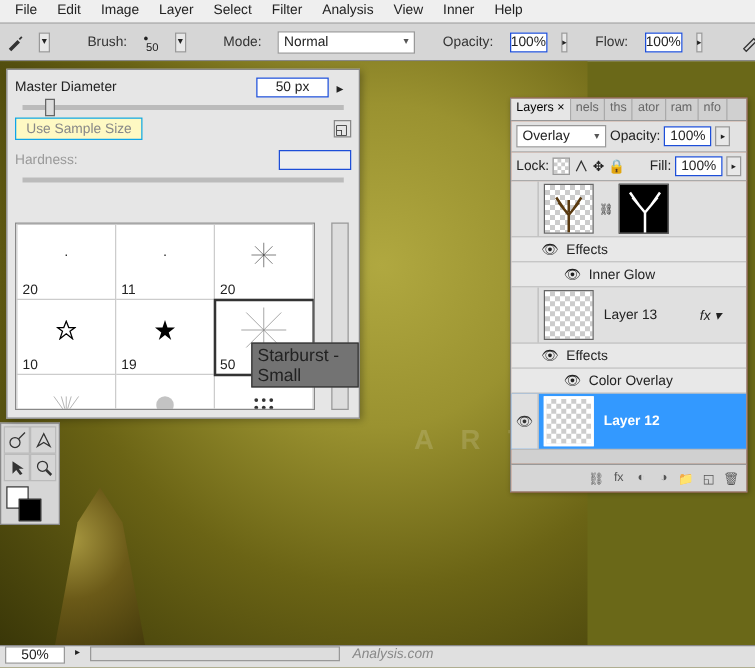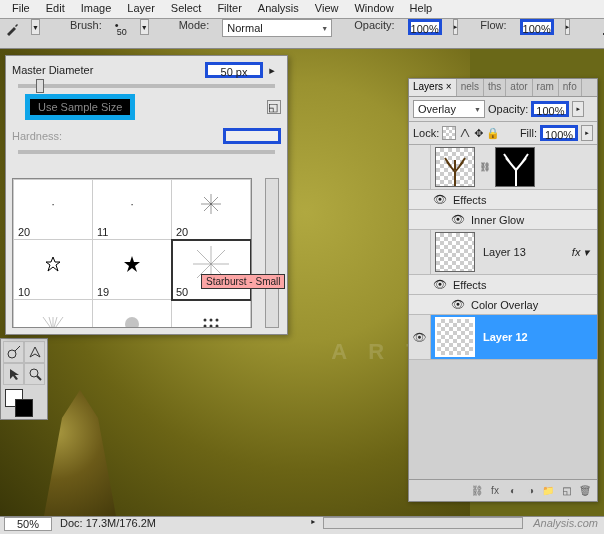--- a/index.html
+++ b/index.html
@@ -1,54 +1,54 @@
 <!DOCTYPE html>
 <html><head>
 <meta charset="utf-8">
 <style>
 * { box-sizing: border-box; margin: 0; padding: 0; font-family: Tahoma, Arial, sans-serif; font-size: 11px; }
 body { background: #d4d4d4; width: 604px; height: 534px; position: relative; overflow: hidden; color: #222; }
 .menubar { background: #efefef; border-bottom: 1px solid #999; height: 19px; display: flex; padding: 0 4px; }
 .menubar span { padding: 2px 8px; cursor: default; }
-.toolbar { background: #d6d6d6; border-bottom: 1px solid #888; height: 30px; display: flex; padding: 0 4px; gap: 11px; }
+.toolbar { background: #d6d6d6; border-bottom: 1px solid #888; height: 30px; display: flex; align-items: center; padding: 0 4px; gap: 11px; }
 .tool-icon { width: 20px; height: 20px; display: inline-flex; align-items: center; justify-content: center; }
 .divider { width: 1px; height: 22px; background: #999; margin: 0 4px; }
 .field-label { color: #333; margin-right: 2px; }
 .dropdown { background: #fff; border: 1px solid #999; height: 18px; padding: 0 4px; display: inline-flex; align-items: center; min-width: 60px; position: relative; }
 .dropdown::after { content: "▼"; font-size: 7px; position: absolute; right: 3px; color: #555; }
-.num-box { background: #fff; border: 3px solid #1d4ed8; width: 42px; height: 16px; text-align: center; line-height: 14px; }
+.num-box { background: #fff; border: 1px solid #1d4ed8; width: 42px; height: 16px; text-align: center; line-height: 14px; }
 .small-arrow { width: 12px; height: 16px; border: 1px solid #999; background: #e8e8e8; display: inline-flex; align-items: center; justify-content: center; font-size: 7px; }
 
 .canvas-area { position: absolute; top: 49px; left: 0; right: 0; bottom: 18px; background: #6a6818; }
 .canvas-img { position: absolute; left: 0; top: 0; width: 470px; height: 467px; background: radial-gradient(ellipse at 65% 35%, #b0a840 0%, #9a9230 30%, #6b6415 60%, #3a3708 100%); }
 .canvas-img::before { content: ""; position: absolute; left: 20px; bottom: 0; width: 120px; height: 140px; background: radial-gradient(circle at 30% 40%, #a89840 0%, #6b5a18 40%, #3a3208 100%); clip-path: polygon(20% 100%, 35% 30%, 50% 10%, 65% 30%, 80% 100%); }
 .watermark { position: absolute; right: 110px; top: 290px; color: rgba(255,255,255,0.15); font-size: 22px; letter-spacing: 8px; font-weight: bold; }
 
 .brush-popup { position: absolute; left: 5px; top: 55px; width: 283px; height: 280px; background: #e6e6e6; border: 1px solid #888; box-shadow: 2px 2px 6px rgba(0,0,0,0.3); z-index: 5; padding: 6px; }
 .brush-popup .row { display: flex; align-items: center; margin-bottom: 6px; }
 .slider { height: 4px; background: #bbb; flex: 1; margin: 0 6px; position: relative; }
 .slider-thumb { width: 8px; height: 14px; background: #ddd; border: 1px solid #666; position: absolute; top: -5px; left: 18px; }
-.sample-btn { border: 5px solid #0ea5e9; background: #000000; padding: 2px 8px; color: #888; margin-left: 13px; }
+.sample-btn { border: 1px solid #0ea5e9; background: #fef9c3; padding: 2px 8px; color: #888; }
 .disabled { color: #999; }
 .brush-grid { background: #fff; border: 1px solid #888; width: 240px; height: 150px; position: absolute; bottom: 6px; left: 6px; overflow: hidden; }
 .brush-grid table { border-collapse: collapse; width: 100%; }
 .brush-grid td { border: 1px solid #ccc; width: 60px; height: 60px; text-align: center; vertical-align: bottom; padding: 2px; font-size: 10px; position: relative; }
 .brush-grid td .shape { position: absolute; left: 50%; top: 40%; transform: translate(-50%, -50%); }
 .brush-grid td.selected { outline: 2px solid #333; outline-offset: -1px; }
 .scrollbar-v { position: absolute; right: 8px; bottom: 6px; width: 14px; height: 150px; background: #ddd; border: 1px solid #999; }
-.tooltip { position: absolute; background: #fca5a5; border: 1px solid #333; padding: 1px 4px; font-size: 10px; z-index: 10; }
+.tooltip { position: absolute; background: #737373; border: 1px solid #333; padding: 1px 4px; font-size: 14px; z-index: 10; }
 
 .left-tools { position: absolute; left: 0; top: 338px; width: 48px; background: #d6d6d6; border: 1px solid #888; padding: 2px; z-index: 3; }
 .left-tools .trow { display: flex; }
 .left-tools .tbtn { width: 22px; height: 22px; border: 1px solid #bbb; display: flex; align-items: center; justify-content: center; }
 .swatch-area { margin-top: 2px; position: relative; height: 30px; }
 .swatch-fg { width: 18px; height: 18px; background: #fff; border: 1px solid #333; position: absolute; left: 2px; top: 2px; }
 .swatch-bg { width: 18px; height: 18px; background: #000; border: 1px solid #333; position: absolute; left: 12px; top: 12px; }
 
-.layers-panel { position: absolute; right: 6px; top: 78px; width: 190px; height: 424px; background: #c2410c; border: 1px solid #888; box-shadow: 1px 1px 4px rgba(0,0,0,0.3); z-index: 8; display: flex; flex-direction: column; }
+.layers-panel { position: absolute; right: 6px; top: 78px; width: 190px; height: 316px; background: #c2410c; border: 1px solid #888; box-shadow: 1px 1px 4px rgba(0,0,0,0.3); z-index: 8; display: flex; flex-direction: column; }
 .panel-tabs { display: flex; background: #d0d0d0; border-bottom: 1px solid #999; height: 18px; overflow: hidden; }
 .panel-tabs span { padding: 2px 4px; border-right: 1px solid #aaa; font-size: 10px; color: #666; }
 .panel-tabs .active { background: #e6e6e6; color: #000; }
 .panel-opts { padding: 3px 4px; border-bottom: 1px solid #aaa; display: flex; align-items: center; gap: 3px; background: #e2e2e2; }
 .layer-list { flex: 1; background: #d0d0d0; overflow: hidden; }
 .layer-row { display: flex; align-items: center; border-bottom: 1px solid #bbb; background: #e0e0e0; min-height: 44px; }
 .layer-row.selected { background: #3399ff; color: #fff; }
 .layer-row.sub { min-height: 20px; background: #e8e8e8; padding-left: 24px; }
 .eye { width: 22px; text-align: center; border-right: 1px solid #bbb; align-self: stretch; display: flex; align-items: center; justify-content: center; }
 .thumb { width: 40px; height: 40px; background: #fff; border: 1px solid #666; margin: 2px 4px; background-image: repeating-conic-gradient(#ccc 0 25%, #fff 0 50%); background-size: 8px 8px; position: relative; }
@@ -72,21 +72,21 @@
 
 <div class="menubar">
   <span>File</span>
   <span>Edit</span>
   <span>Image</span>
   <span>Layer</span>
   <span>Select</span>
   <span>Filter</span>
   <span>Analysis</span>
   <span>View</span>
-  <span>Window</span>
+  <span>Inner</span>
   <span>Help</span>
 </div>
 
 <div class="toolbar">
   <span class="tool-icon">
     <svg width="16" height="16" viewBox="0 0 16 16">
         <path d="M3 13 L10 6 L12 8 L5 15 Z M11 5 L13 3 L14 4 L12 6 Z" fill="#333"></path>
       </svg>
   </span>
   <span class="small-arrow">▼</span>
@@ -333,21 +333,21 @@
     <div class="layer-row sub">
       <span style="width:18px"></span>
       <span style="margin-right:6px">👁</span>
       <span>Inner Glow</span>
     </div>
 
     <div class="layer-row">
       <div class="eye"></div>
       <div class="thumb"></div>
       <span style="flex:1;padding-left:4px">Layer 13</span>
-      <span style="font-style:italic;padding-right:8px">fx ▾</span>
+      <span style="font-style:italic;padding-right:20px">fx ▾</span>
     </div>
     <div class="layer-row sub">
       <span style="margin-right:6px">👁</span>
       <span>Effects</span>
     </div>
     <div class="layer-row sub">
       <span style="width:18px"></span>
       <span style="margin-right:6px">👁</span>
       <span>Color Overlay</span>
     </div>
@@ -365,17 +365,16 @@
     <span class="fbtn">◐</span>
     <span class="fbtn">◑</span>
     <span class="fbtn">📁</span>
     <span class="fbtn">◱</span>
     <span class="fbtn">🗑</span>
   </div>
 </div>
 
 <div class="statusbar">
   <span class="zoom">50%</span>
-  <span class="info">Doc: 17.3M/176.2M</span>
   <span style="font-size:8px;padding:0 4px">▸</span>
   <span class="scroll-h"></span>
   <span class="watermark-text">Analysis.com</span>
 </div>
 
 </body></html>

